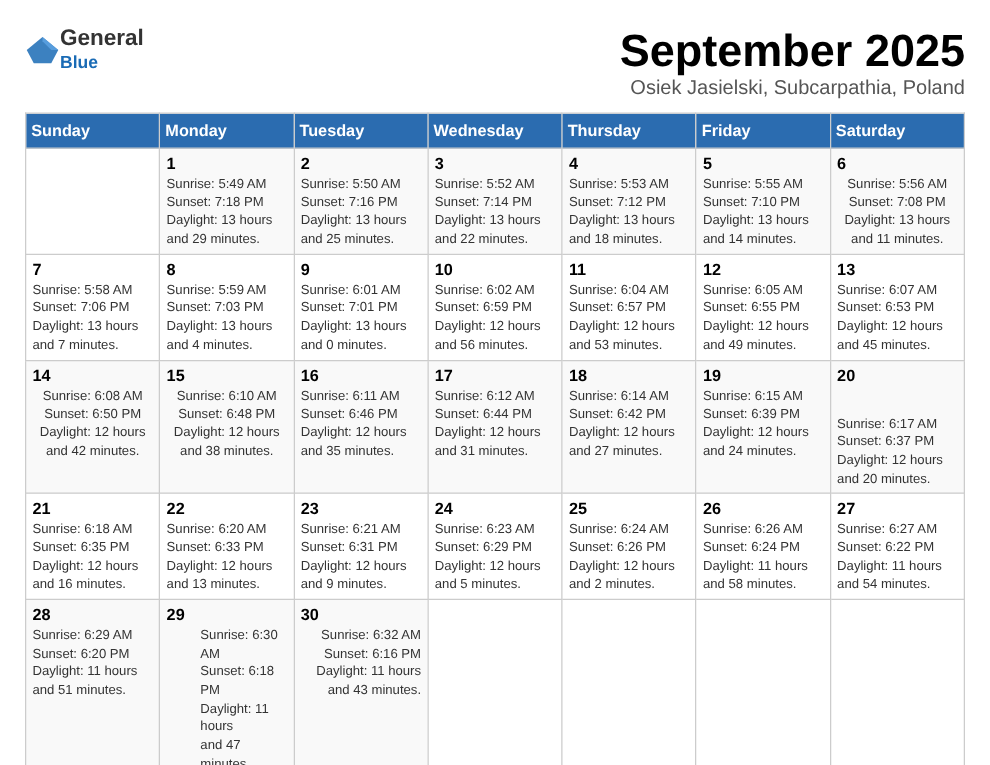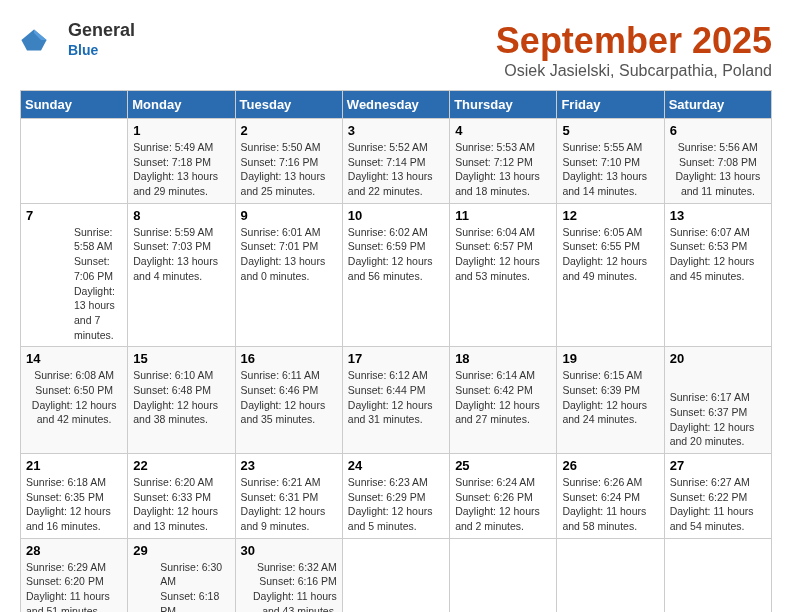--- a/index.html
+++ b/index.html
@@ -12,33 +12,33 @@
     }
     .header {
       display: flex;
       align-items: flex-start;
       justify-content: space-between;
       margin-bottom: 10px;
     }
     .logo {
       display: flex;
       align-items: center;
-      gap: 20px;
+      gap: 0;
     }
     .logo-icon {
       width: 28px;
       height: 28px;
     }
     .title-block {
       text-align: right;
     }
     .month-title {
       font-size: 36px;
       font-weight: bold;
-      color: #c2410c;
+      color: #000000;
     }
     .subtitle {
       font-size: 16px;
       color: #555;
     }
     table {
       width: 100%;
       border-collapse: collapse;
       font-size: 11px;
     }
@@ -158,21 +158,21 @@
           <span class="day-number">6</span>
           <div class="day-info" style="white-space: pre-line; text-align: center;">Sunrise: 5:56 AM
 Sunset: 7:08 PM
 Daylight: 13 hours
 and 11 minutes.</div>
         </td>
       </tr>
       <tr>
         <td>
           <span class="day-number">7</span>
-          <div class="day-info" style="white-space: pre-line; margin-left: 48px;">Sunrise: 5:58 AM
+          <div class="day-info" style="white-space: pre-line;">Sunrise: 5:58 AM
 Sunset: 7:06 PM
 Daylight: 13 hours
 and 7 minutes.</div>
         </td>
         <td>
           <span class="day-number">8</span>
           <div class="day-info" style="white-space: pre-line;">Sunrise: 5:59 AM
 Sunset: 7:03 PM
 Daylight: 13 hours
 and 4 minutes.</div>
@@ -216,21 +216,21 @@
       <tr>
         <td>
           <span class="day-number">14</span>
           <div class="day-info" style="white-space: pre-line; text-align: center;">Sunrise: 6:08 AM
 Sunset: 6:50 PM
 Daylight: 12 hours
 and 42 minutes.</div>
         </td>
         <td>
           <span class="day-number">15</span>
-          <div class="day-info" style="white-space: pre-line;">Sunrise: 6:10 AM
+          <div class="day-info" style="white-space: pre-line; text-align: center;">Sunrise: 6:10 AM
 Sunset: 6:48 PM
 Daylight: 12 hours
 and 38 minutes.</div>
         </td>
         <td>
           <span class="day-number">16</span>
           <div class="day-info" style="white-space: pre-line;">Sunrise: 6:11 AM
 Sunset: 6:46 PM
 Daylight: 12 hours
 and 35 minutes.</div>

